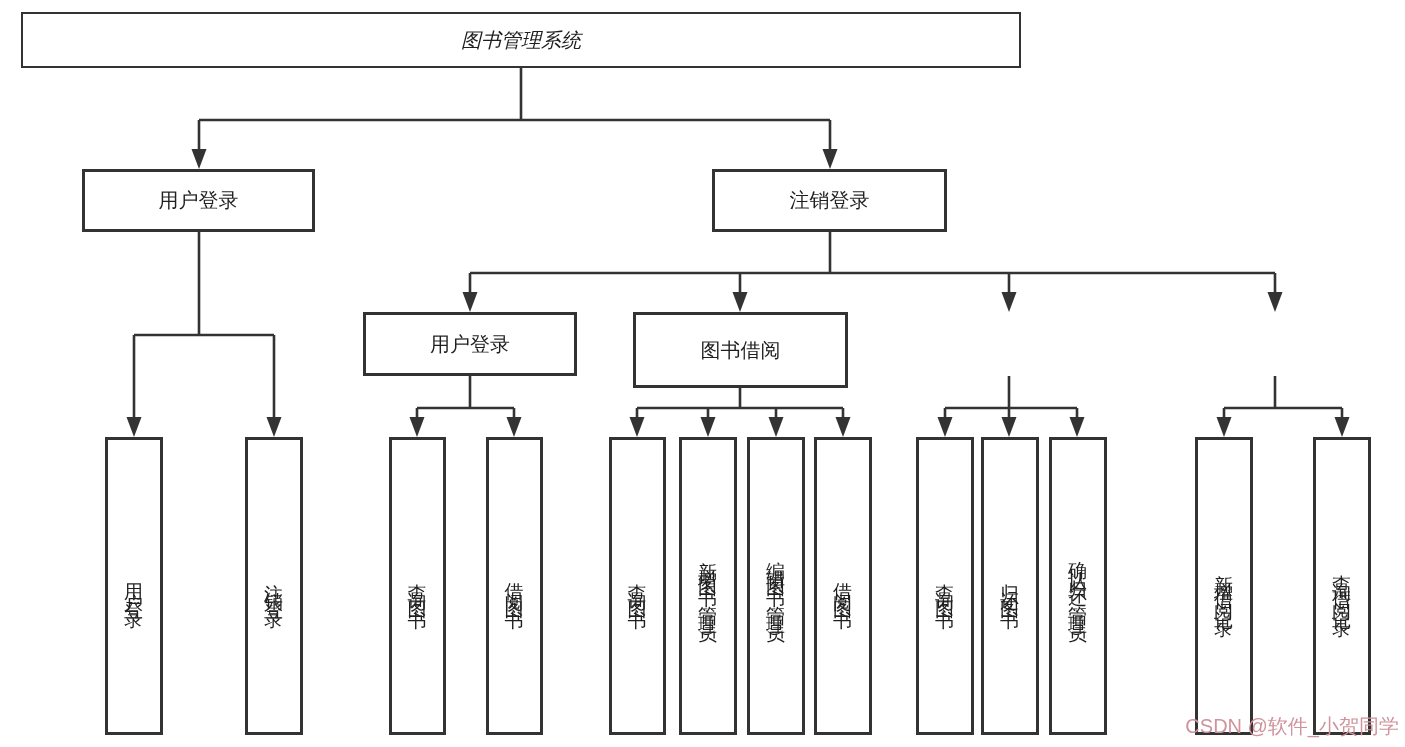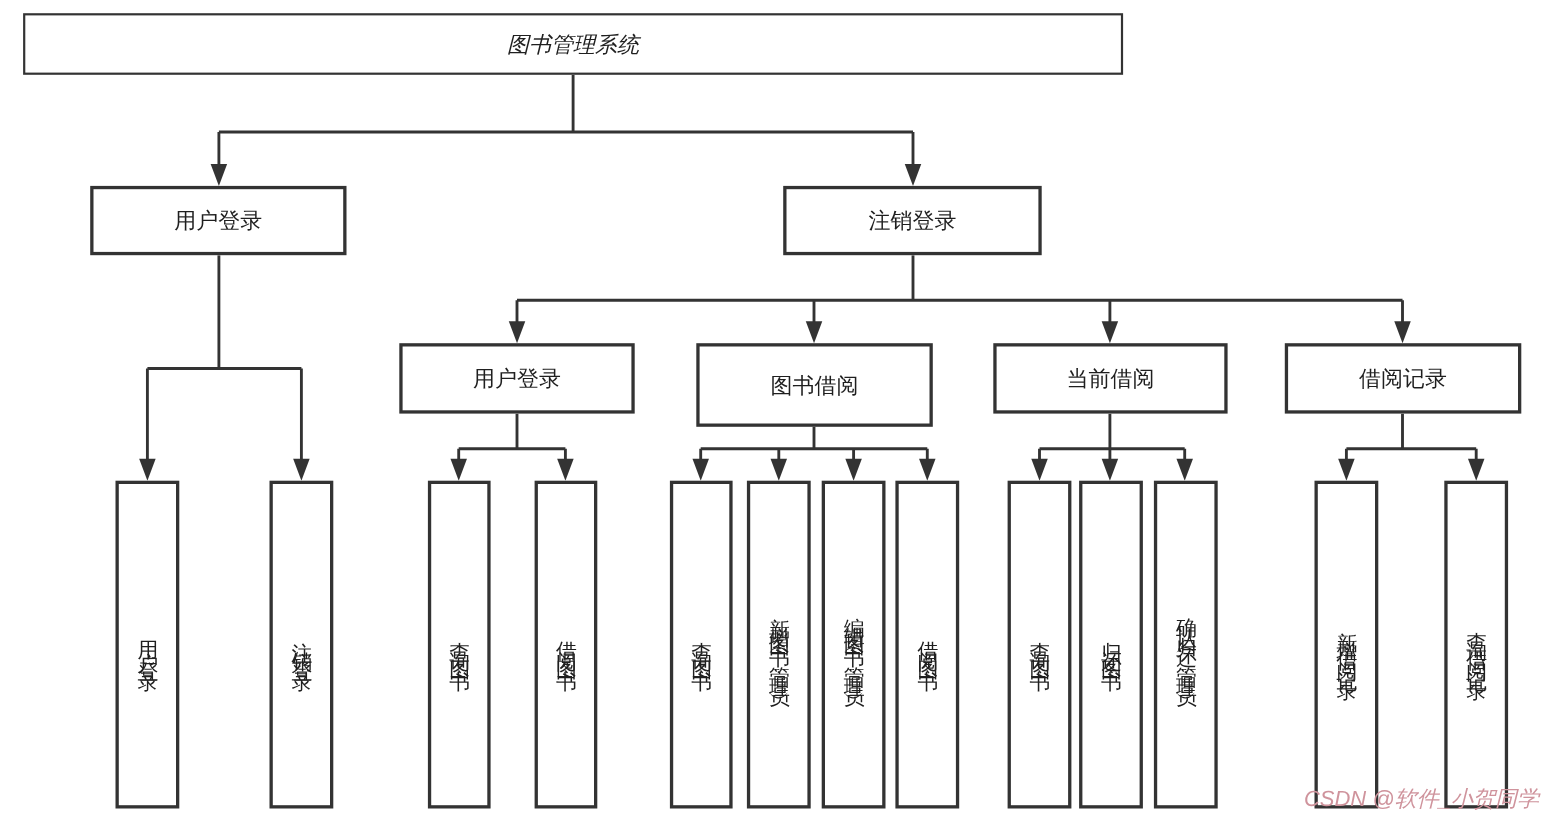--- a/index.html
+++ b/index.html
@@ -60,21 +60,20 @@
     letter-spacing:9px;
     line-height:1;
   }
   .watermark{
     position:absolute;
     right:6px;
     bottom:7px;
     font-size:20px;
     color:var(--watermark);
     white-space:nowrap;
-    font-style:italic;
   }
 </style>
 </head>
 <body>
 
 <div class="canvas">
 
   <svg class="connector-layer" viewBox="0 0 1405 747" xmlns="http://www.w3.org/2000/svg">
 
     <g>
@@ -135,26 +134,20 @@
   <div class="box h" style="left:712px;top:169px;width:235px;height:63px">
     <span>注销登录</span>
   </div>
 
   <div class="box h" style="left:363px;top:312px;width:214px;height:64px">
     <span>用户登录</span>
   </div>
   <div class="box h" style="left:633px;top:312px;width:215px;height:76px">
     <span>图书借阅</span>
   </div>
-  <div class="box h" style="left:903px;top:312px;width:213px;height:64px">
-    <span>当前借阅</span>
-  </div>
-  <div class="box h" style="left:1168px;top:312px;width:215px;height:64px">
-    <span>借阅记录</span>
-  </div>
 
   <div class="box v" style="left:105px;top:437px;width:58px;height:298px">
     <span>用户登录</span>
   </div>
   <div class="box v" style="left:245px;top:437px;width:58px;height:298px">
     <span>注销登录</span>
   </div>
 
   <div class="box v" style="left:389px;top:437px;width:57px;height:298px">
     <span>查询图书</span>

